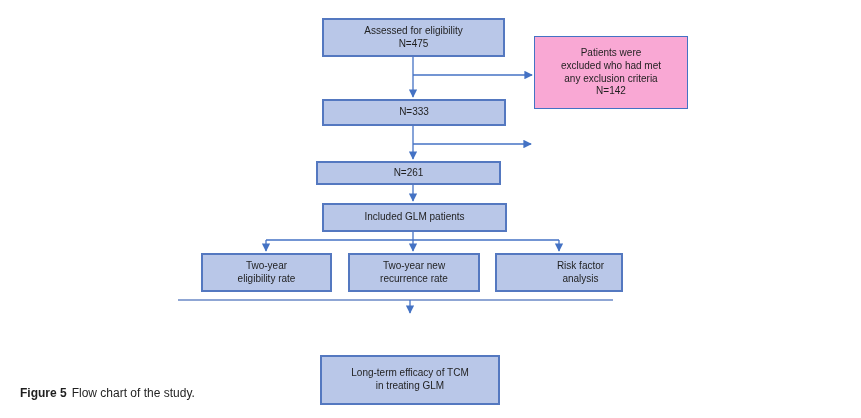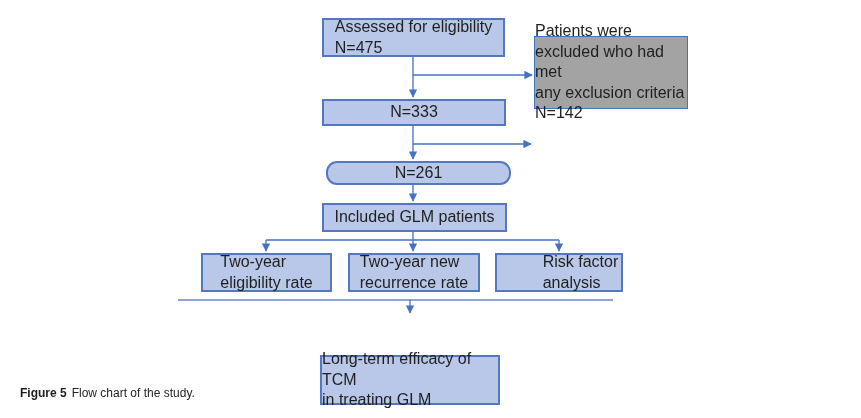--- a/index.html
+++ b/index.html
@@ -34,31 +34,32 @@
   }
   .arrowhead-fill {
     fill: var(--connector, #4472c4);
   }
   .node {
     position: absolute;
     box-sizing: border-box;
     display: flex;
     align-items: center;
     justify-content: center;
+    text-align: center;
     white-space: pre-line;
-    font-size: 16px;
+    font-size: 10px;
     line-height: 1.28;
     color: var(--text, #1f1f1f);
   }
   .node.filled {
     background: var(--box-fill, #b9c7e8);
     border: 2px solid var(--box-border, #5478c0);
   }
   .node.outline {
-    background: #a3a3a3;
+    background: #f9a8d4;
     border: 1px solid var(--outline-box-border, #4472c4);
   }
   .caption {
     position: absolute;
     left: 20px;
     top: 386px;
     font-size: 12px;
     color: var(--text, #1f1f1f);
     white-space: nowrap;
   }
@@ -101,21 +102,21 @@
 N=475</div>
 
   <div class="node outline" style="left:534px; top:36px; width:154px; height:73px;">Patients were
 excluded who had met
 any exclusion criteria
 N=142</div>
 
   <div class="node filled" style="left:322px; top:99px; width:184px; height:27px;">N=333</div>
 
 
-  <div class="node filled" style="left:326px; top:161px; width:185px; height:24px;border-radius:11px;">N=261</div>
+  <div class="node filled" style="left:316px; top:161px; width:185px; height:24px;">N=261</div>
 
   <div class="node filled" style="left:322px; top:203px; width:185px; height:29px;">Included GLM patients</div>
 
   <div class="node filled" style="left:201px; top:253px; width:131px; height:39px;">Two-year
 eligibility rate</div>
 
   <div class="node filled" style="left:348px; top:253px; width:132px; height:39px;">Two-year new
 recurrence rate</div>
 
   <div class="node filled" style="left:495px; top:253px; width:128px; height:39px;padding-left:43px;">Risk factor

